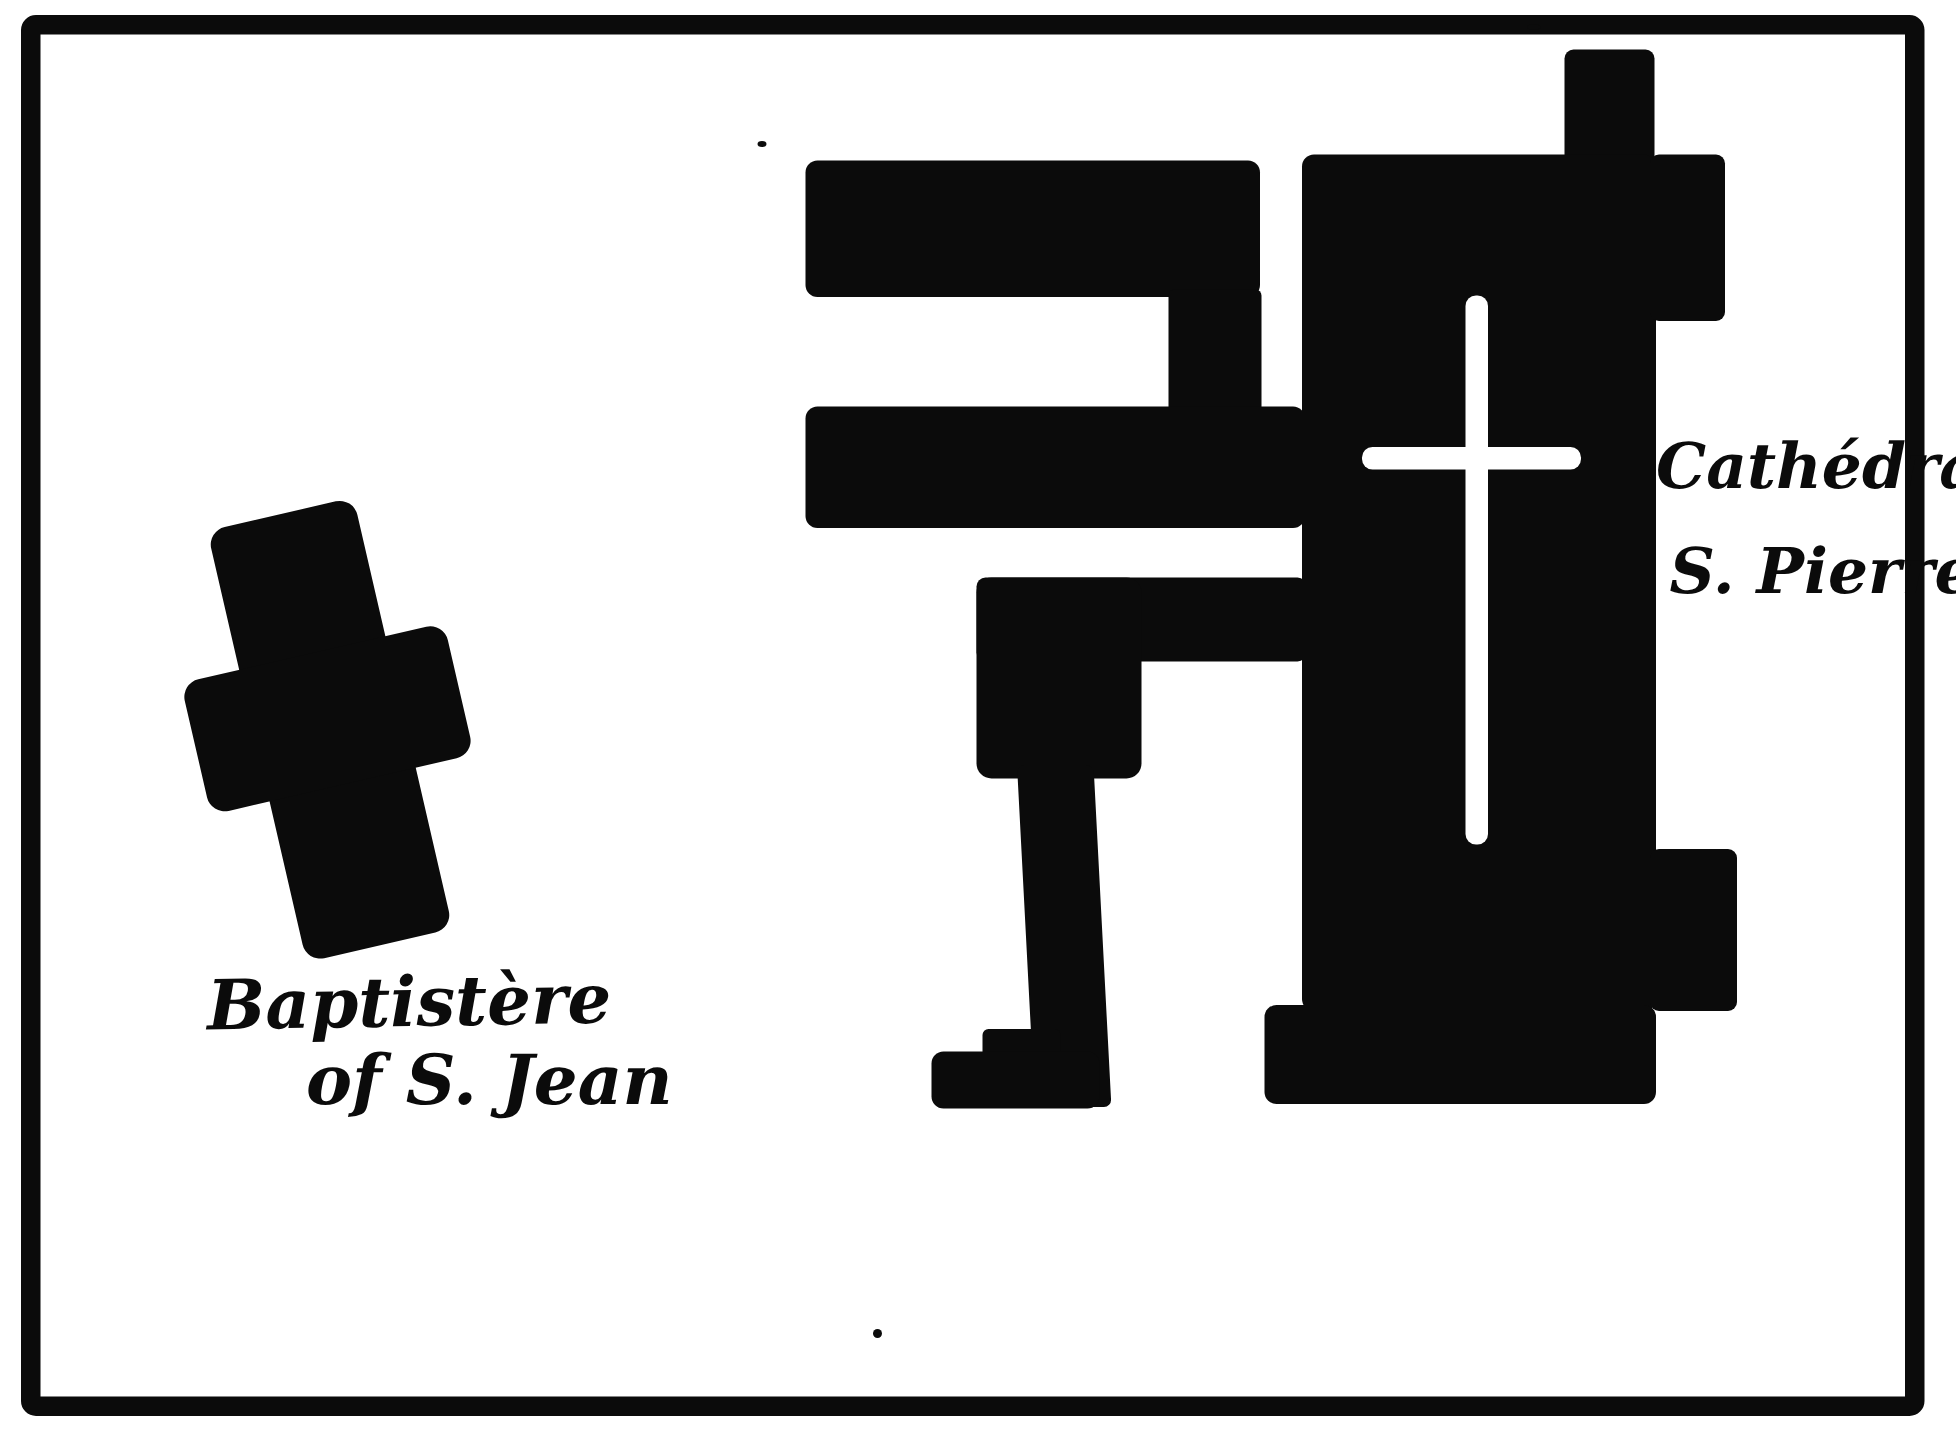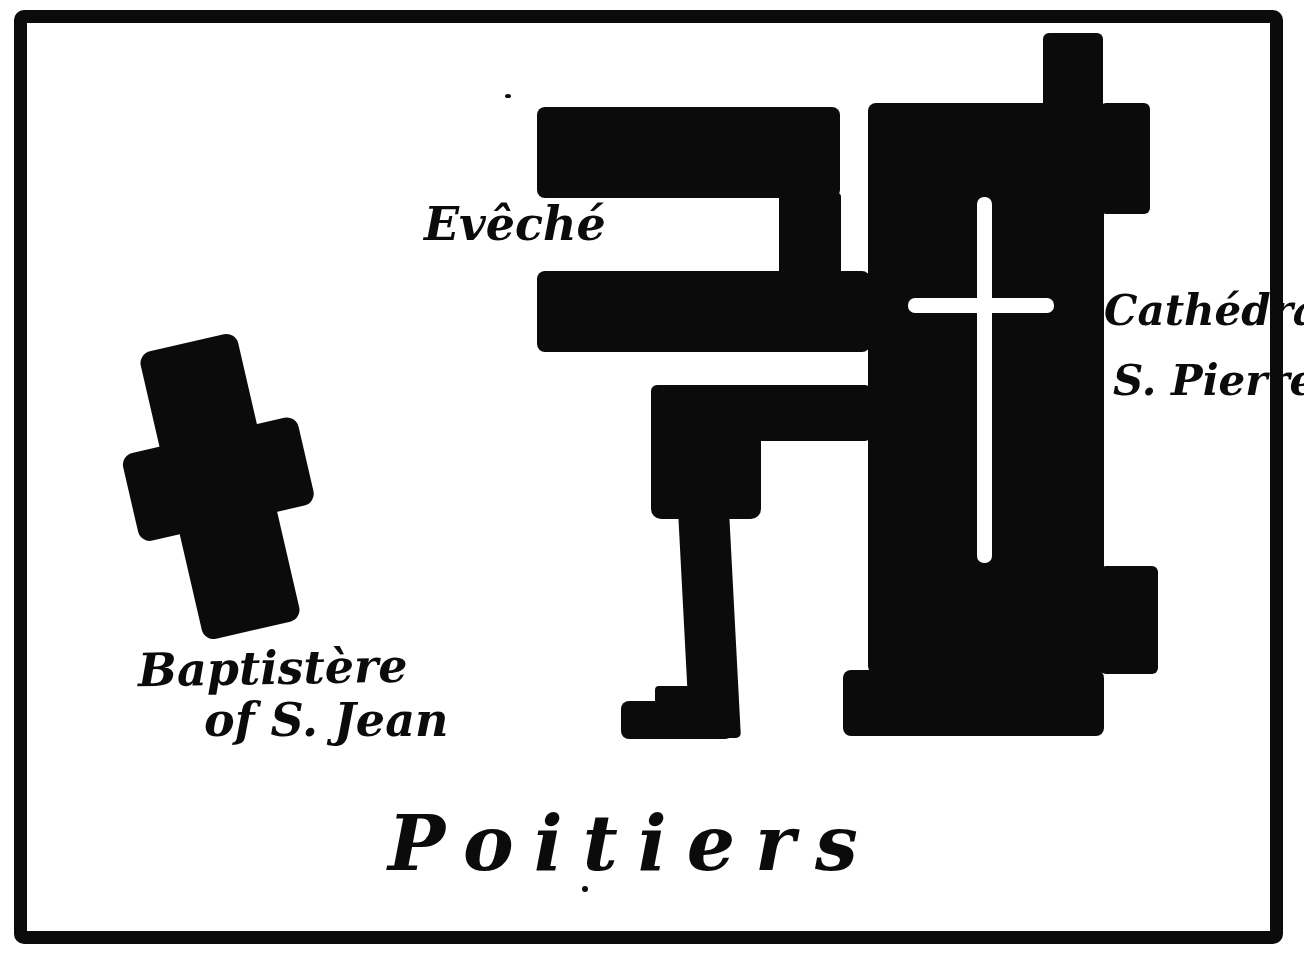--- a/index.html
+++ b/index.html
@@ -114,24 +114,22 @@
   <div class="blk cath-wing-s"></div>
   <div class="blk cath-foot"></div>
   <div class="wht cross-v"></div>
   <div class="wht cross-h"></div>
 
   <div class="baptistere">
     <div class="bapt-v"></div>
     <div class="bapt-h"></div>
   </div>
 
-  <div class="lbl lbl-med eveche-label">Evêché</div>
   <div class="lbl lbl-right cath-label-1">Cathédral</div>
   <div class="lbl lbl-right cath-label-2">S. Pierre</div>
   <div class="lbl lbl-med bapt-label-1">Baptistère</div>
   <div class="lbl lbl-med bapt-label-2">of S. Jean</div>
-  <div class="lbl title map-title">Poitiers</div>
 
   <div class="speck speck-1"></div>
   <div class="speck speck-2"></div>
   <div class="speck speck-3"></div>
 
 </div>
 
 </body></html>

